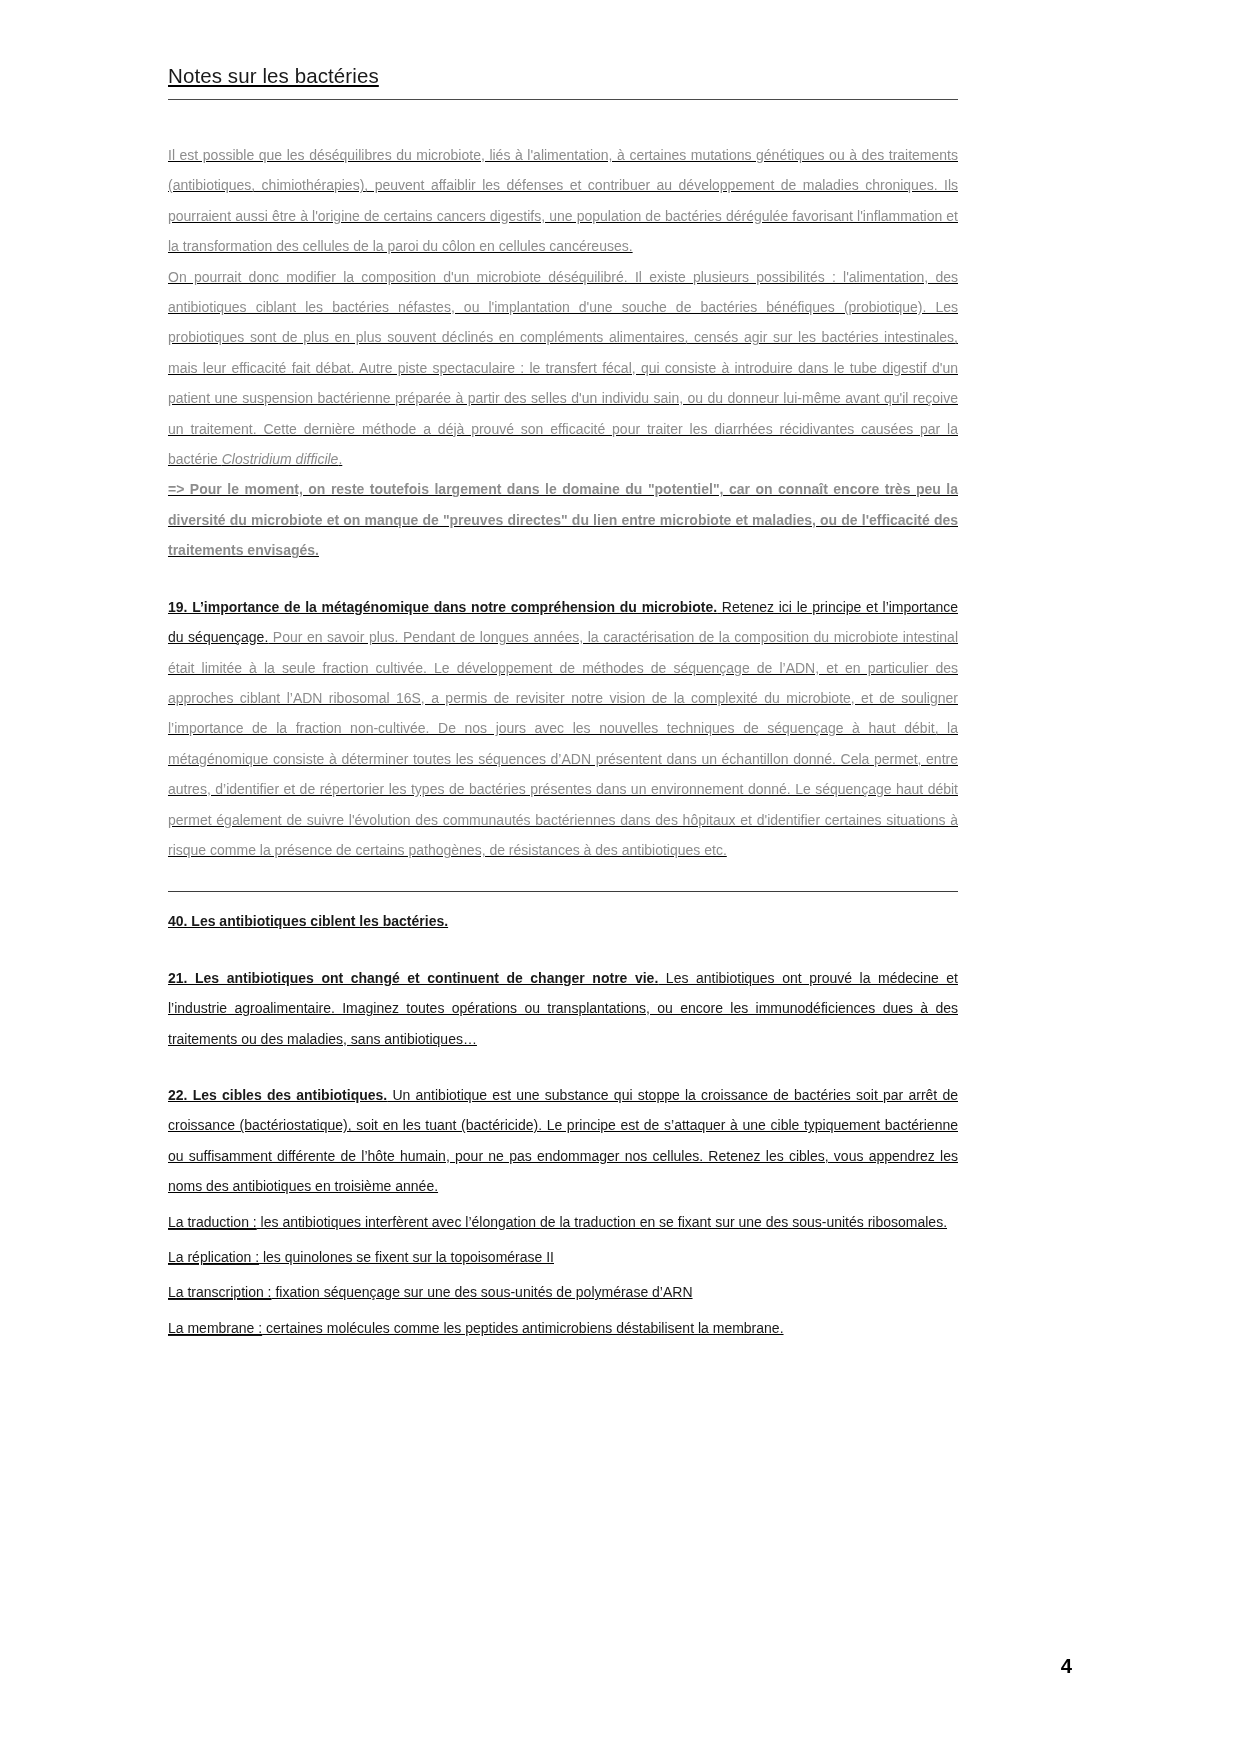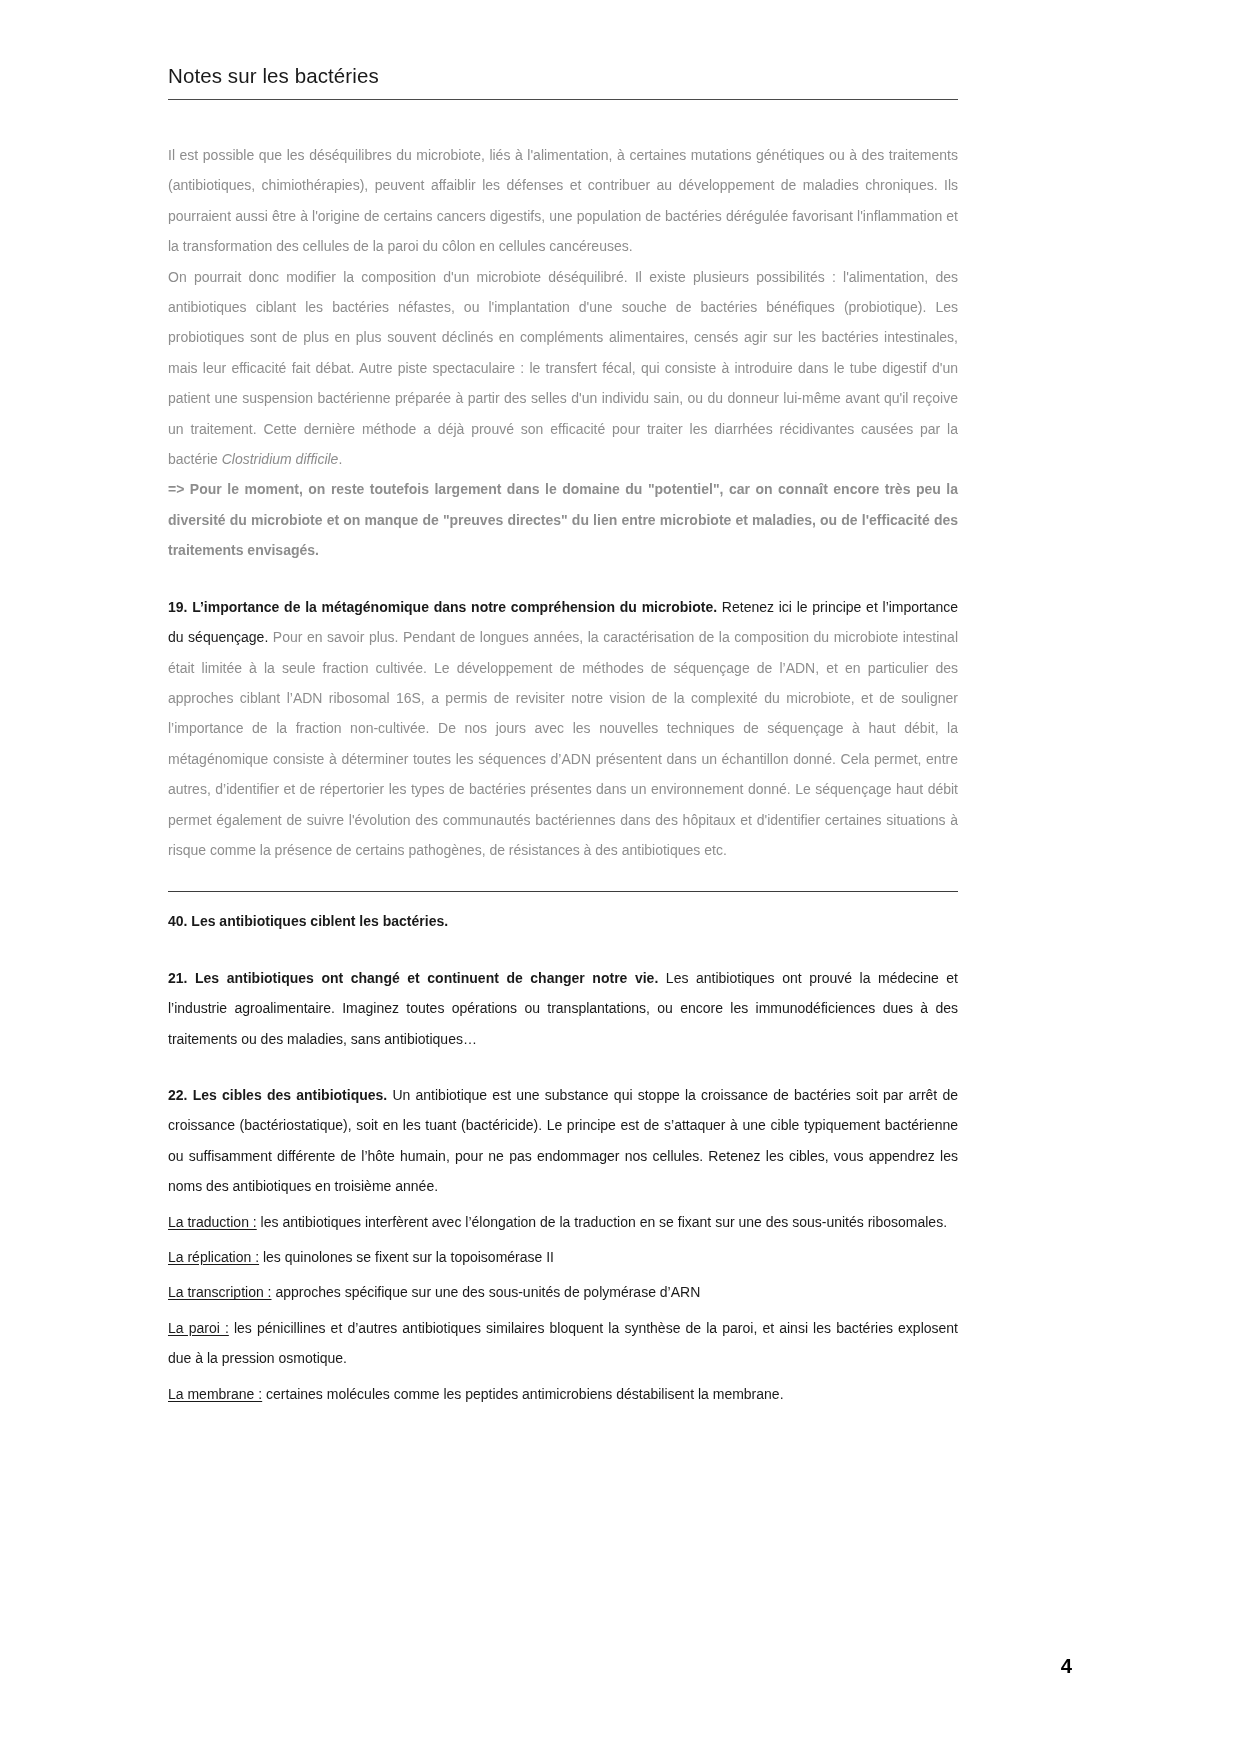--- a/index.html
+++ b/index.html
@@ -16,20 +16,21 @@
     overflow: hidden;
   }
 
   .page {
     position: absolute;
     left: 0; top: 0;
     width: 1240px;
     height: 1755px;
     box-sizing: border-box;
     padding: 62px 168px 0 168px;
+    text-decoration: underline;
   }
 
   
   .header-block {
     margin: 0;
     padding: 0;
   }
   .header-title {
     font-size: 20.5px;
     line-height: 28px;
@@ -127,23 +128,22 @@
     <p class="body dark"><span class="b">21. Les antibiotiques ont changé et continuent de changer notre vie.</span><span> Les antibiotiques ont prouvé la médecine et l’industrie agroalimentaire. Imaginez toutes opérations ou transplantations, ou encore les immunodéficiences dues à des traitements ou des maladies, sans antibiotiques…</span></p>
 
     <div class="gap-md"></div>
 
     <p class="body dark"><span class="b">22. Les cibles des antibiotiques.</span><span> Un antibiotique est une substance qui stoppe la croissance de bactéries soit par arrêt de croissance (bactériostatique), soit en les tuant (bactéricide). Le principe est de s’attaquer à une cible typiquement bactérienne ou suffisamment différente de l’hôte humain, pour ne pas endommager nos cellules. Retenez les cibles, vous appendrez les noms des antibiotiques en troisième année.</span></p>
 
     <p class="body dark tight"><span class="u">La traduction :</span><span> les antibiotiques interfèrent avec l’élongation de la traduction en se fixant sur une des sous-unités ribosomales.</span></p>
 
     <p class="body dark tight"><span class="u">La réplication :</span><span> les quinolones se fixent sur la topoisomérase II</span></p>
 
-    <p class="body dark tight"><span class="u">La transcription :</span><span> approches spécifique sur une des sous-unités de polymérase d’ARN</span></p>
+    <p class="body dark tight"><span class="u">La transcription :</span><span> fixation séquençage sur une des sous-unités de polymérase d’ARN</span></p>
 
-    <p class="body dark tight"><span class="u">La paroi :</span><span> les pénicillines et d’autres antibiotiques similaires bloquent la synthèse de la paroi, et ainsi les bactéries explosent due à la pression osmotique.</span></p>
 
     <p class="body dark tight"><span class="u">La membrane :</span><span> certaines molécules comme les peptides antimicrobiens déstabilisent la membrane.</span></p>
 
   </div>
 
   <div class="page-number">4</div>
 
 </div>
 
 </body></html>

